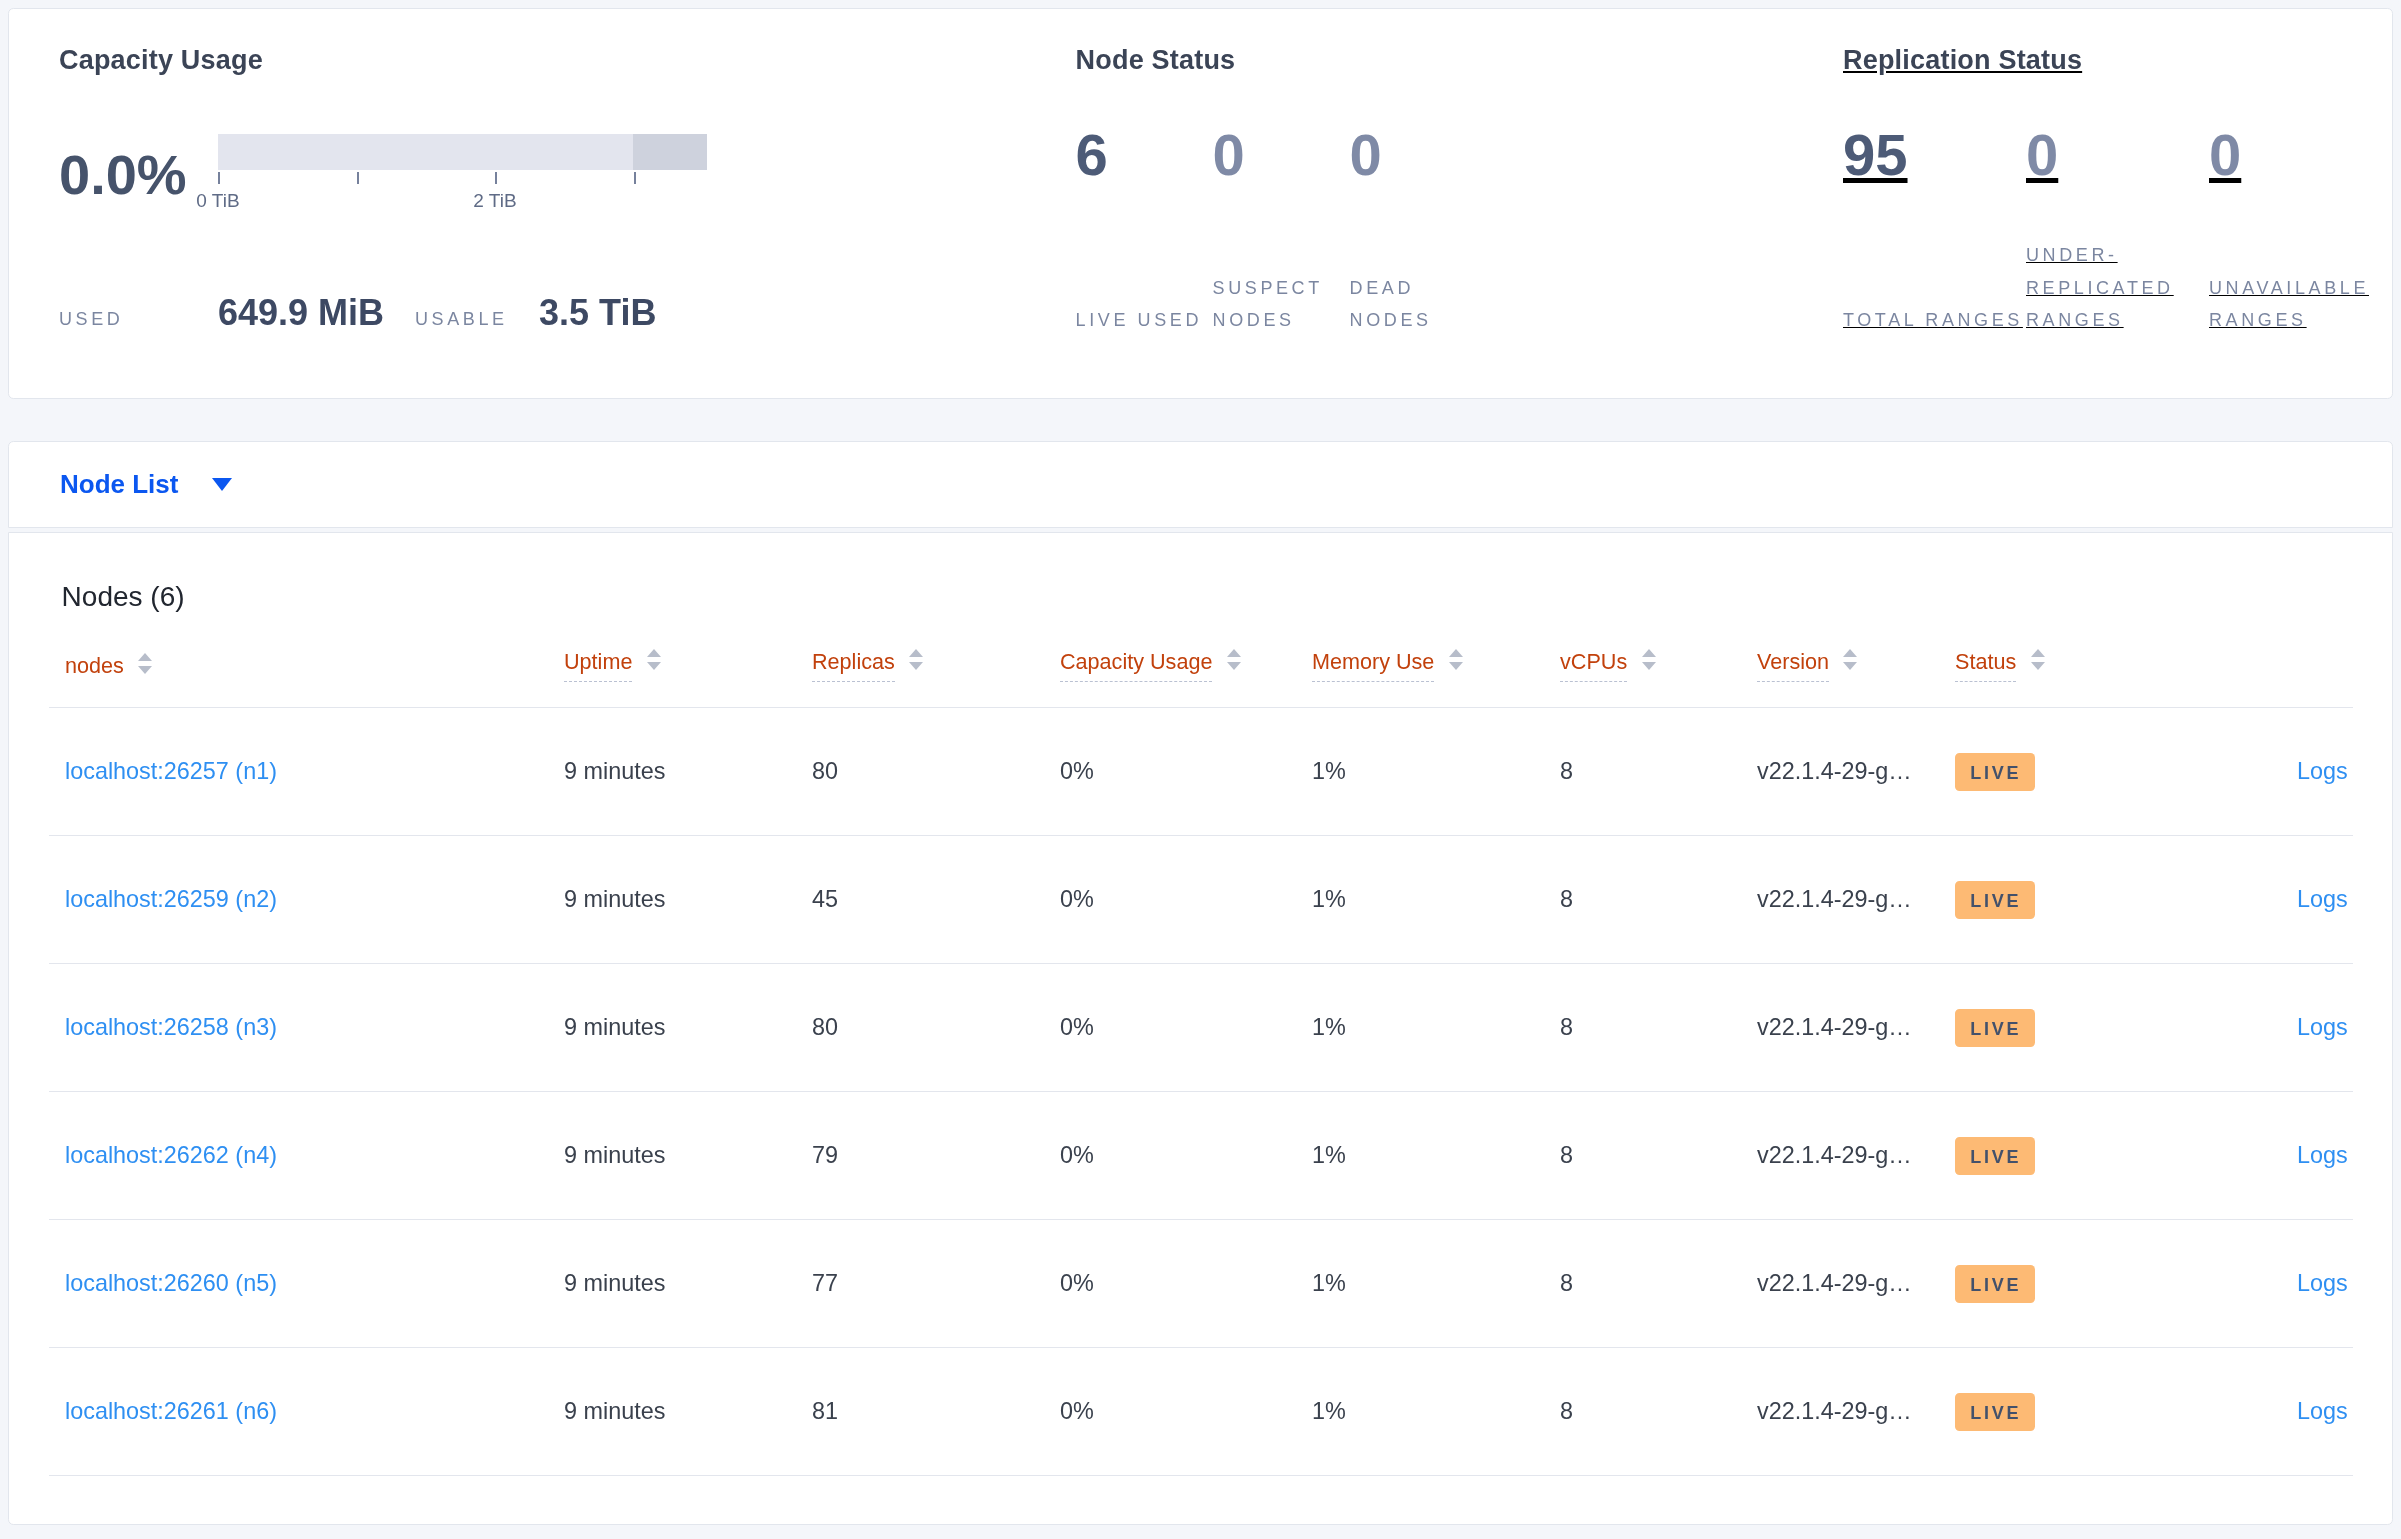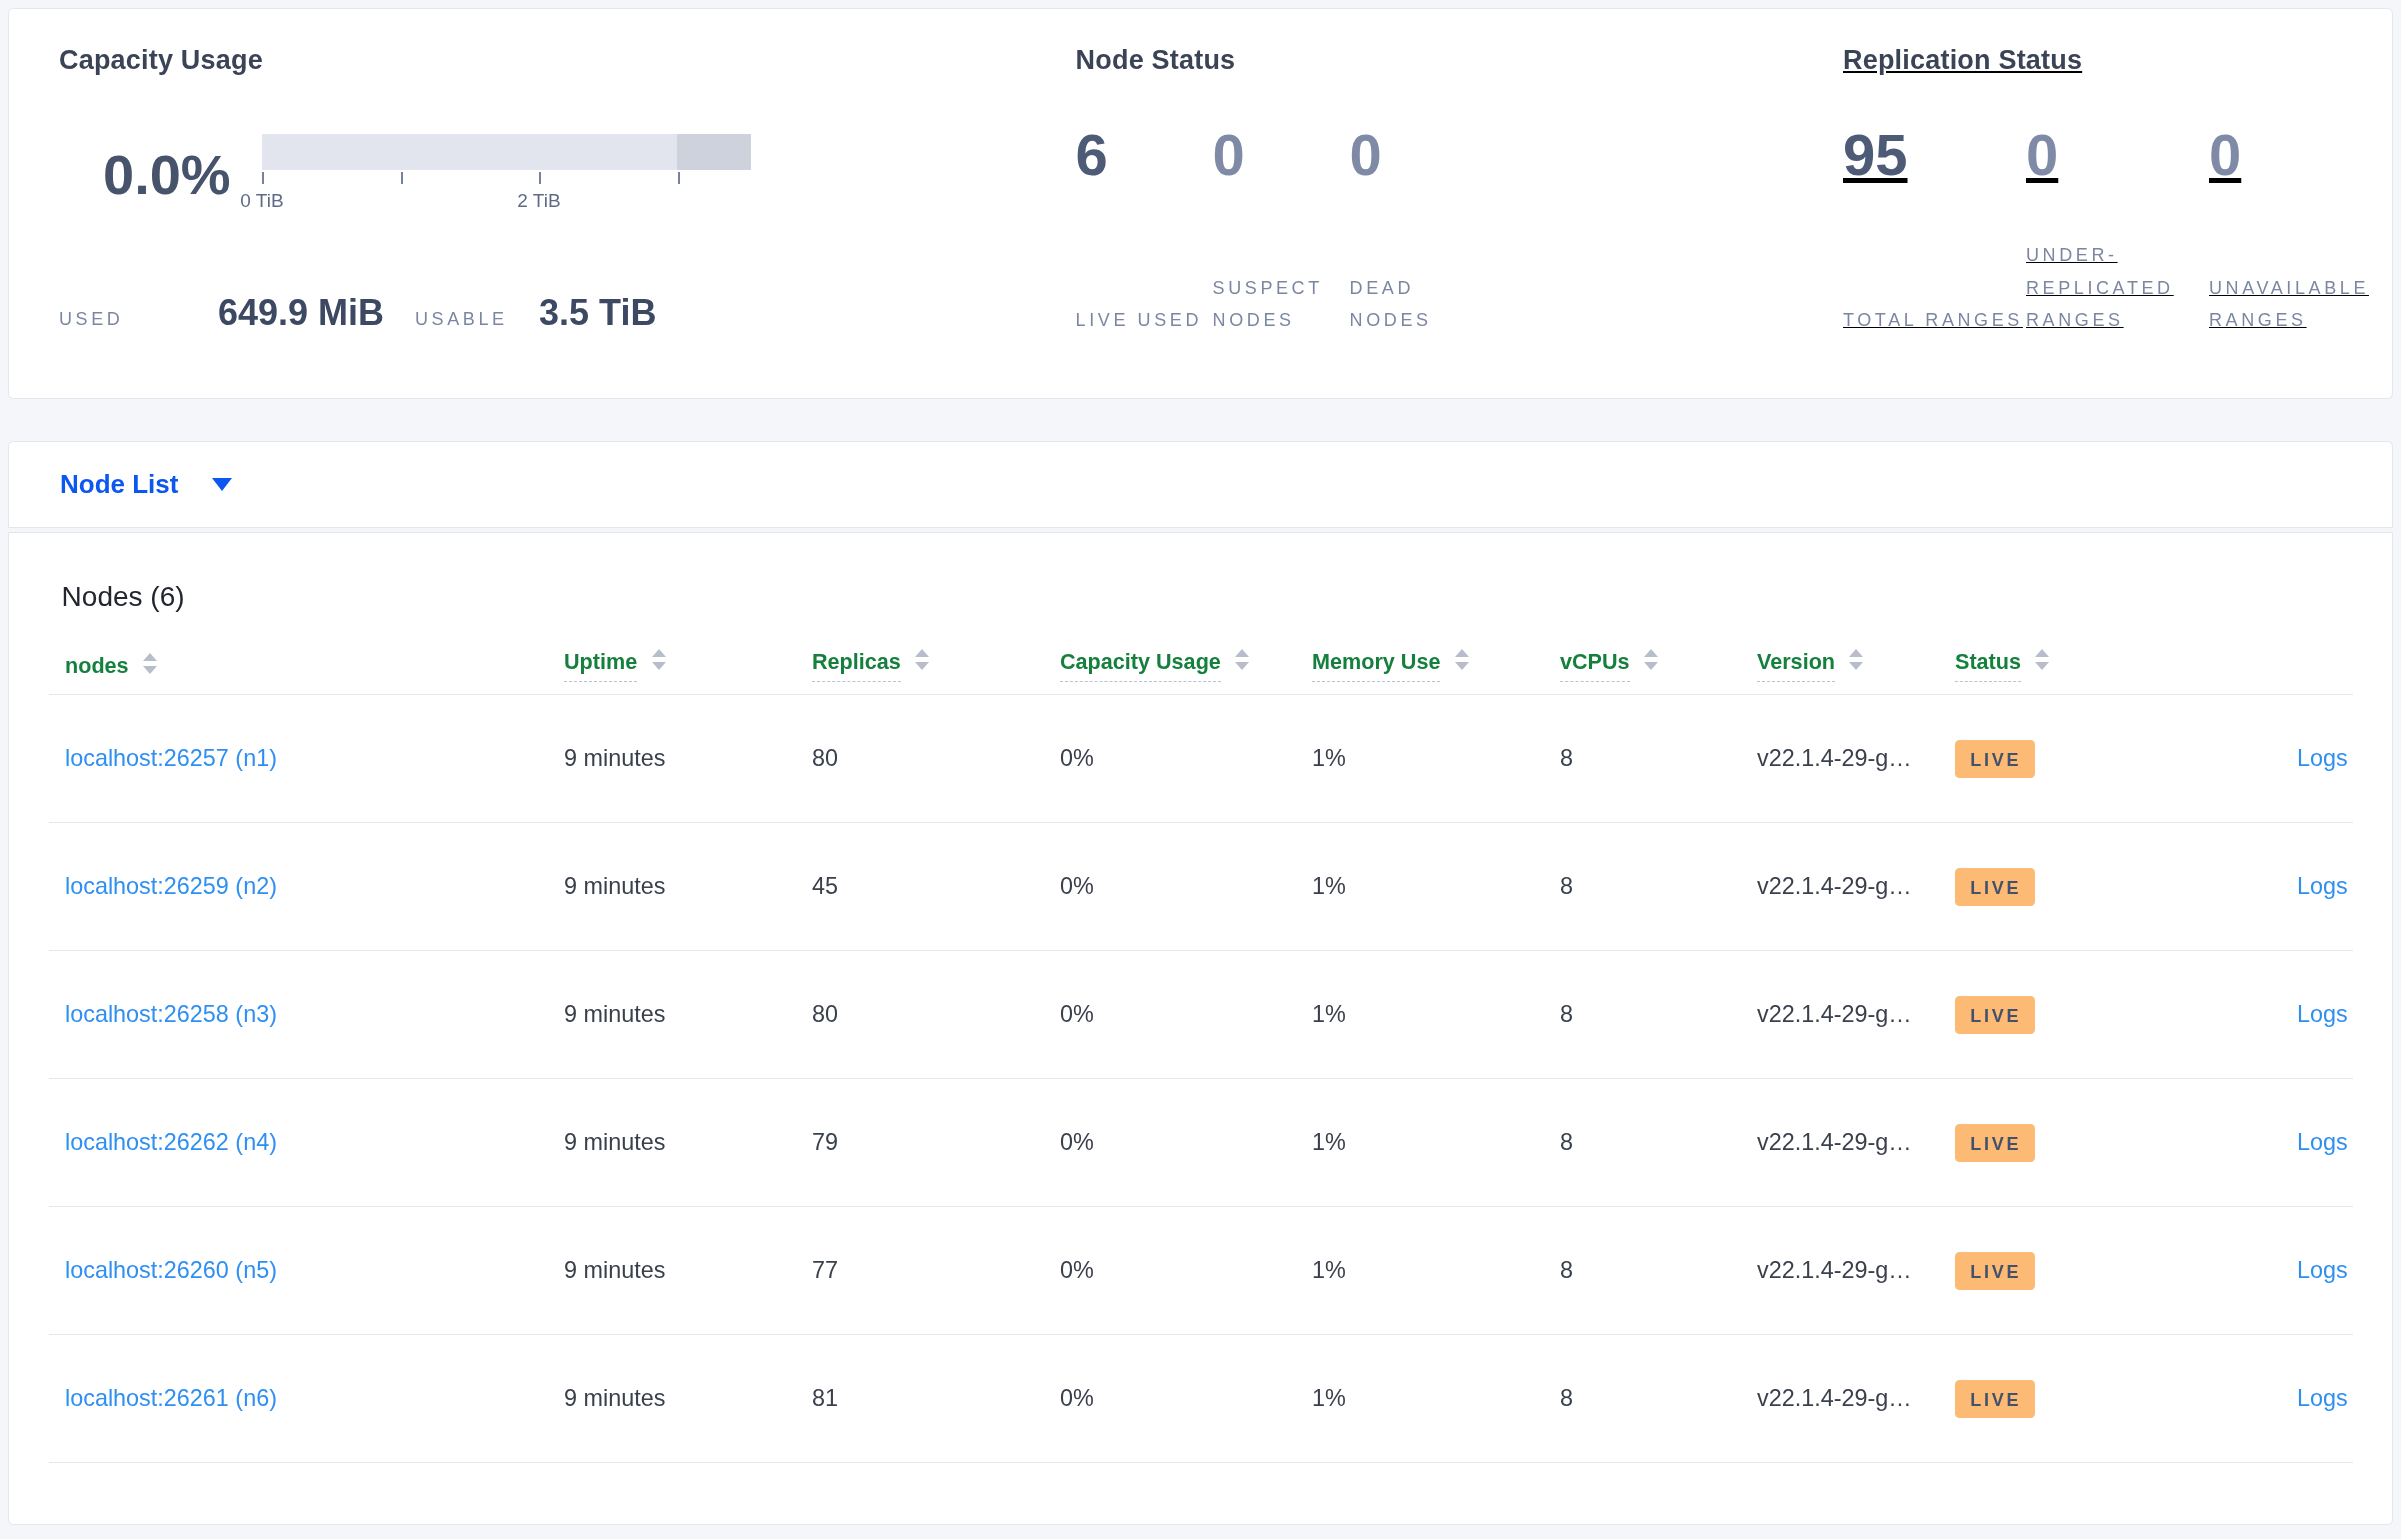--- a/index.html
+++ b/index.html
@@ -10,21 +10,21 @@
 
   
   .summary-card { margin:8px 8px 0 8px; height:391px; display:flex;
     padding:36px 0 0 50px; }
   .panel-title { font-size:27px; font-weight:600; color:#3b4456; letter-spacing:0.2px; }
 
   .capacity-panel { width:1020px; }
   .node-status-panel { width:770px; }
   .replication-panel { flex:1;text-decoration:underline; }
 
-  .capacity-body { display:flex; margin-top:58px;margin-left:44px; }
+  .capacity-body { display:flex; margin-top:58px; }
   .capacity-percent { width:159px; font-size:56px; font-weight:700; color:#46536b; line-height:1; margin-top:12.6px; }
   .capacity-chart { position:relative; width:489px; }
   .cap-bar { position:relative; width:489px; height:36px; background:#e3e5ee; }
   .cap-bar-dark { position:absolute; right:0; top:0; width:74px; height:36px; background:#ced2dd; }
   .cap-ticks { position:relative; height:14.4px; }
   .cap-ticks i { position:absolute; top:1.8px; width:1.8px; height:12.6px; background:#76819c; }
   .cap-tick-labels { position:relative; height:23.4px; margin-top:5.4px;
     font-size:19px; color:#5f6b86; }
   .cap-tick-labels span { position:absolute; transform:translateX(-50%); white-space:nowrap; }
   .capacity-footer { display:flex; align-items:baseline; margin-top:79px; }
@@ -50,22 +50,22 @@
   .caret { width:0; height:0; margin-left:34px;
     border-left:10.8px solid transparent; border-right:10.8px solid transparent;
     border-top:13.5px solid #0b57f0; }
 
   
   .table-card { margin:3.6px 8px 0 8px; border-radius:0 0 5.4px 5.4px; min-height:993px;
     padding:25px 40px 36px 40px; }
   .table-title { font-size:28px; font-weight:500; color:#21262f; margin:23.4px 0 36px 12.6px; }
 
   table { width:100%; table-layout:fixed; border-collapse:collapse; }
-  th { text-align:left; font-weight:700; font-size:21.6px; color:#15803d;
-    padding-bottom:12px; border-bottom:1.8px solid #e3e6ed; white-space:nowrap; }
+  th { text-align:left; font-weight:400; font-size:21.6px; color:#c2410c;
+    padding-bottom:25px; border-bottom:1.8px solid #e3e6ed; white-space:nowrap; }
   th.first { padding-left:16px; }
   .th-label { display:inline-block; }
   .th-label.dashed { border-bottom:1.8px dashed #bac1d2; padding-bottom:6.3px; }
   .sort { display:inline-block; vertical-align:middle; margin-left:14.4px; margin-top:-7.2px; cursor:pointer; }
   .sort i { display:block; width:0; height:0;
     border-left:7.2px solid transparent; border-right:7.2px solid transparent; }
   .sort .up { border-bottom:8px solid #b7bdca; margin-bottom:4.5px; }
   .sort .down { border-top:8px solid #b7bdca; }
 
   td { font-size:23.4px; color:#3a414d; height:128px; vertical-align:middle;

